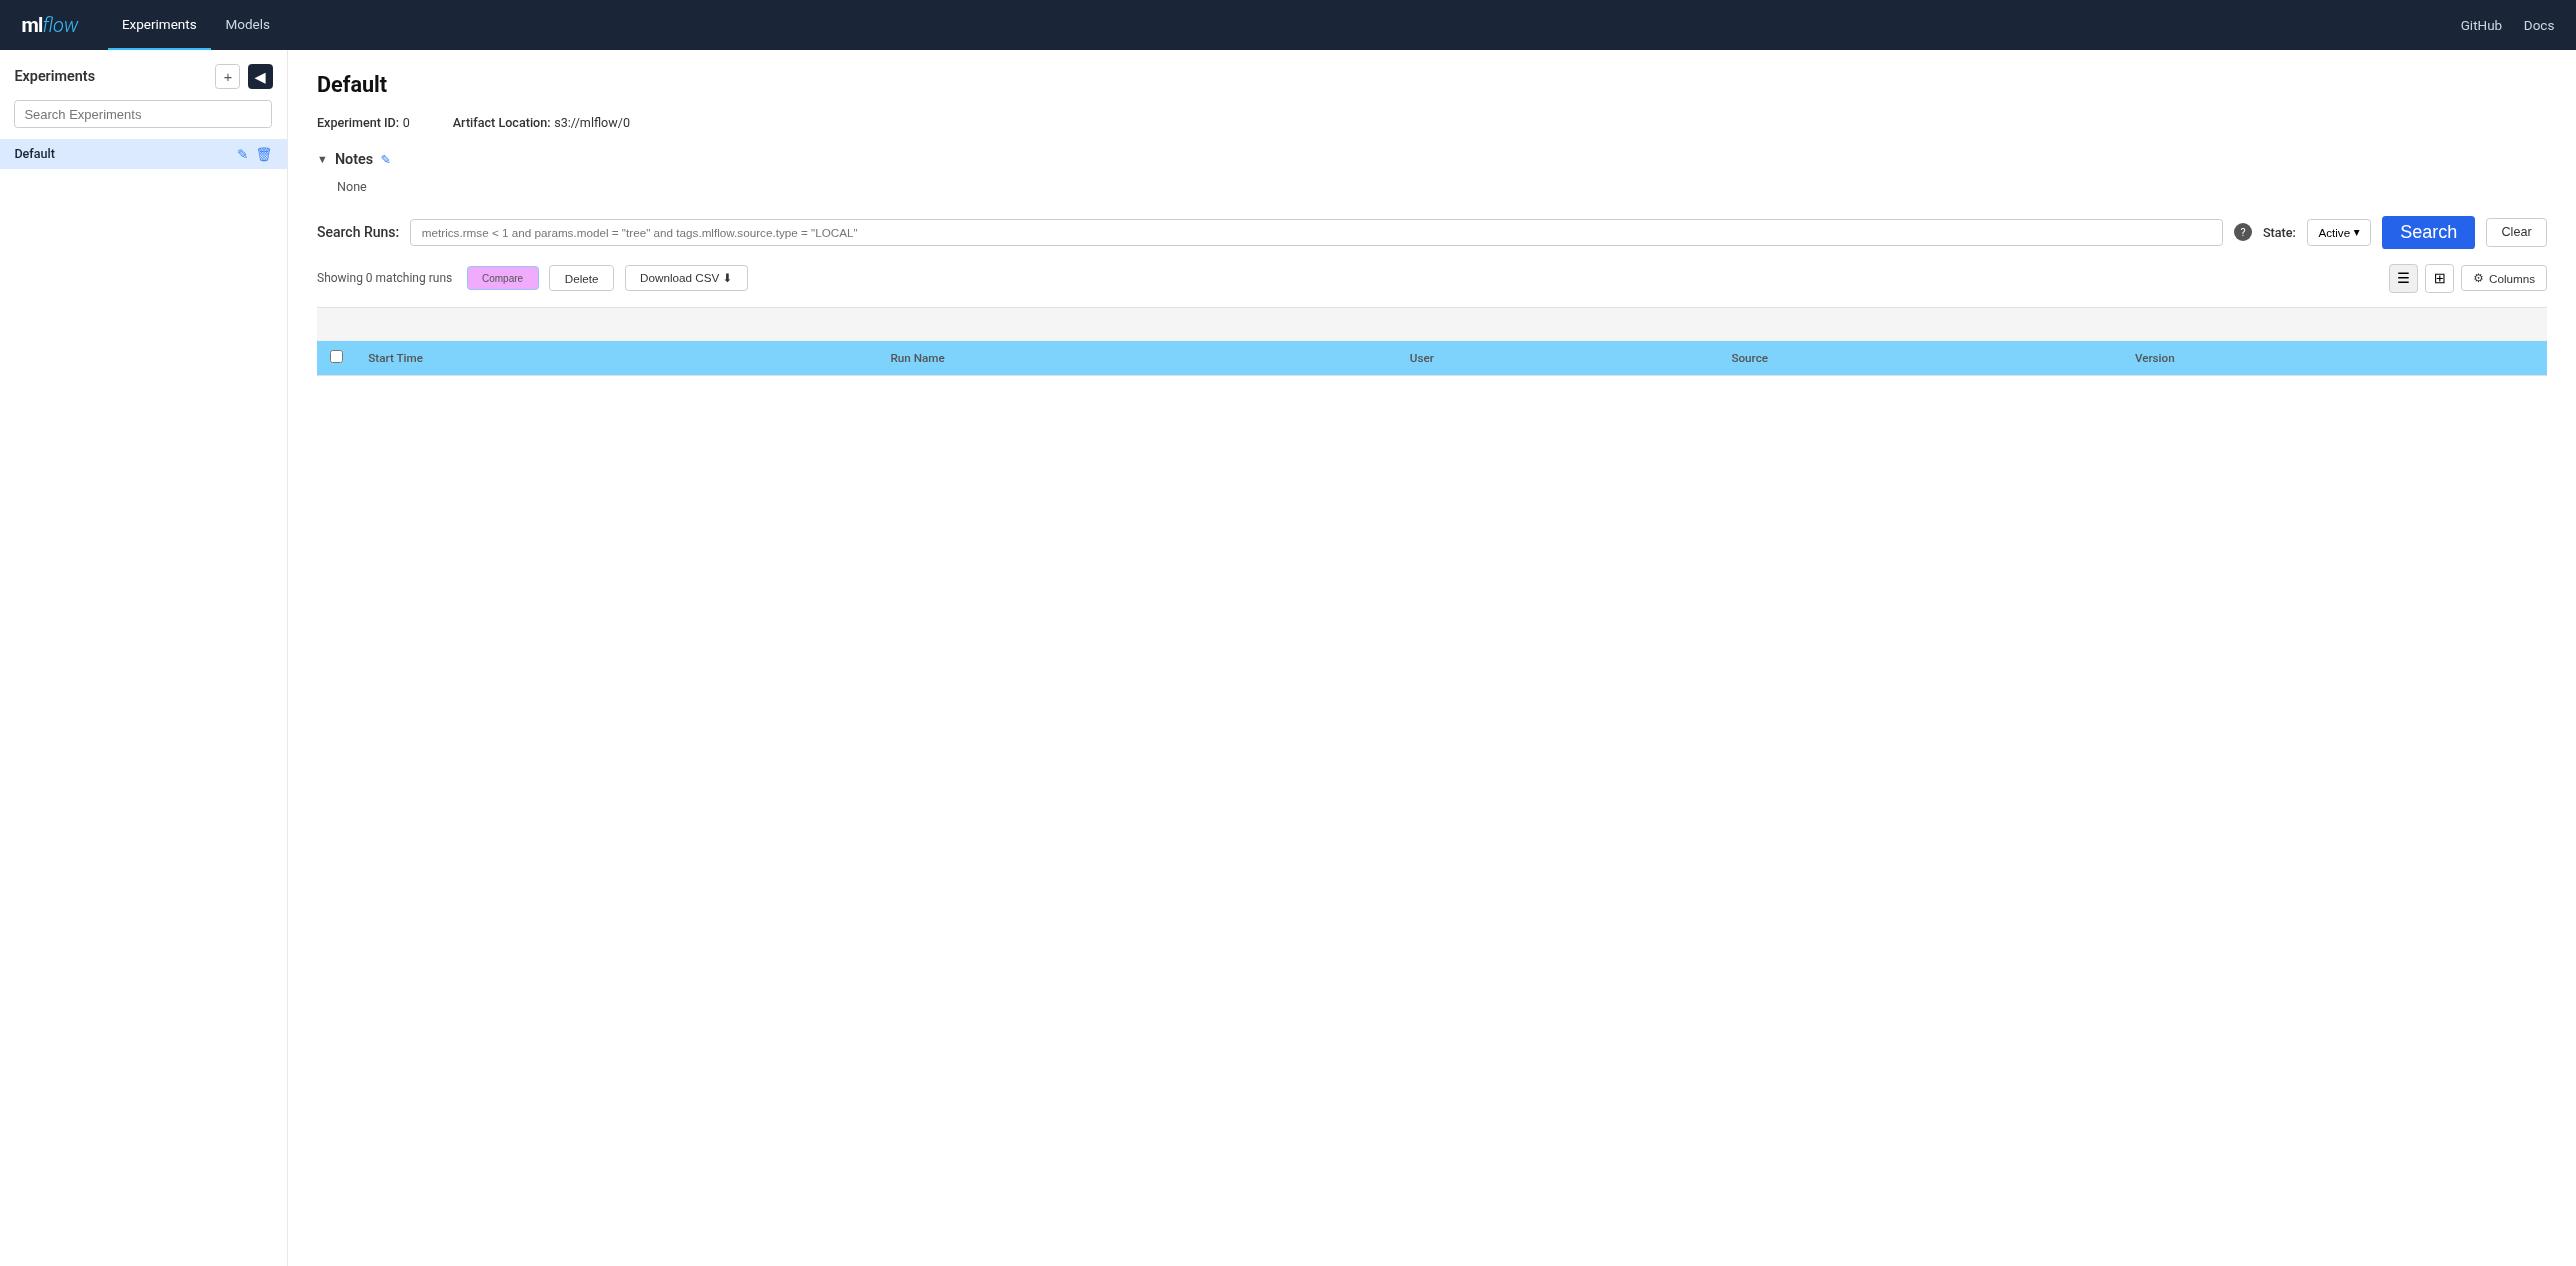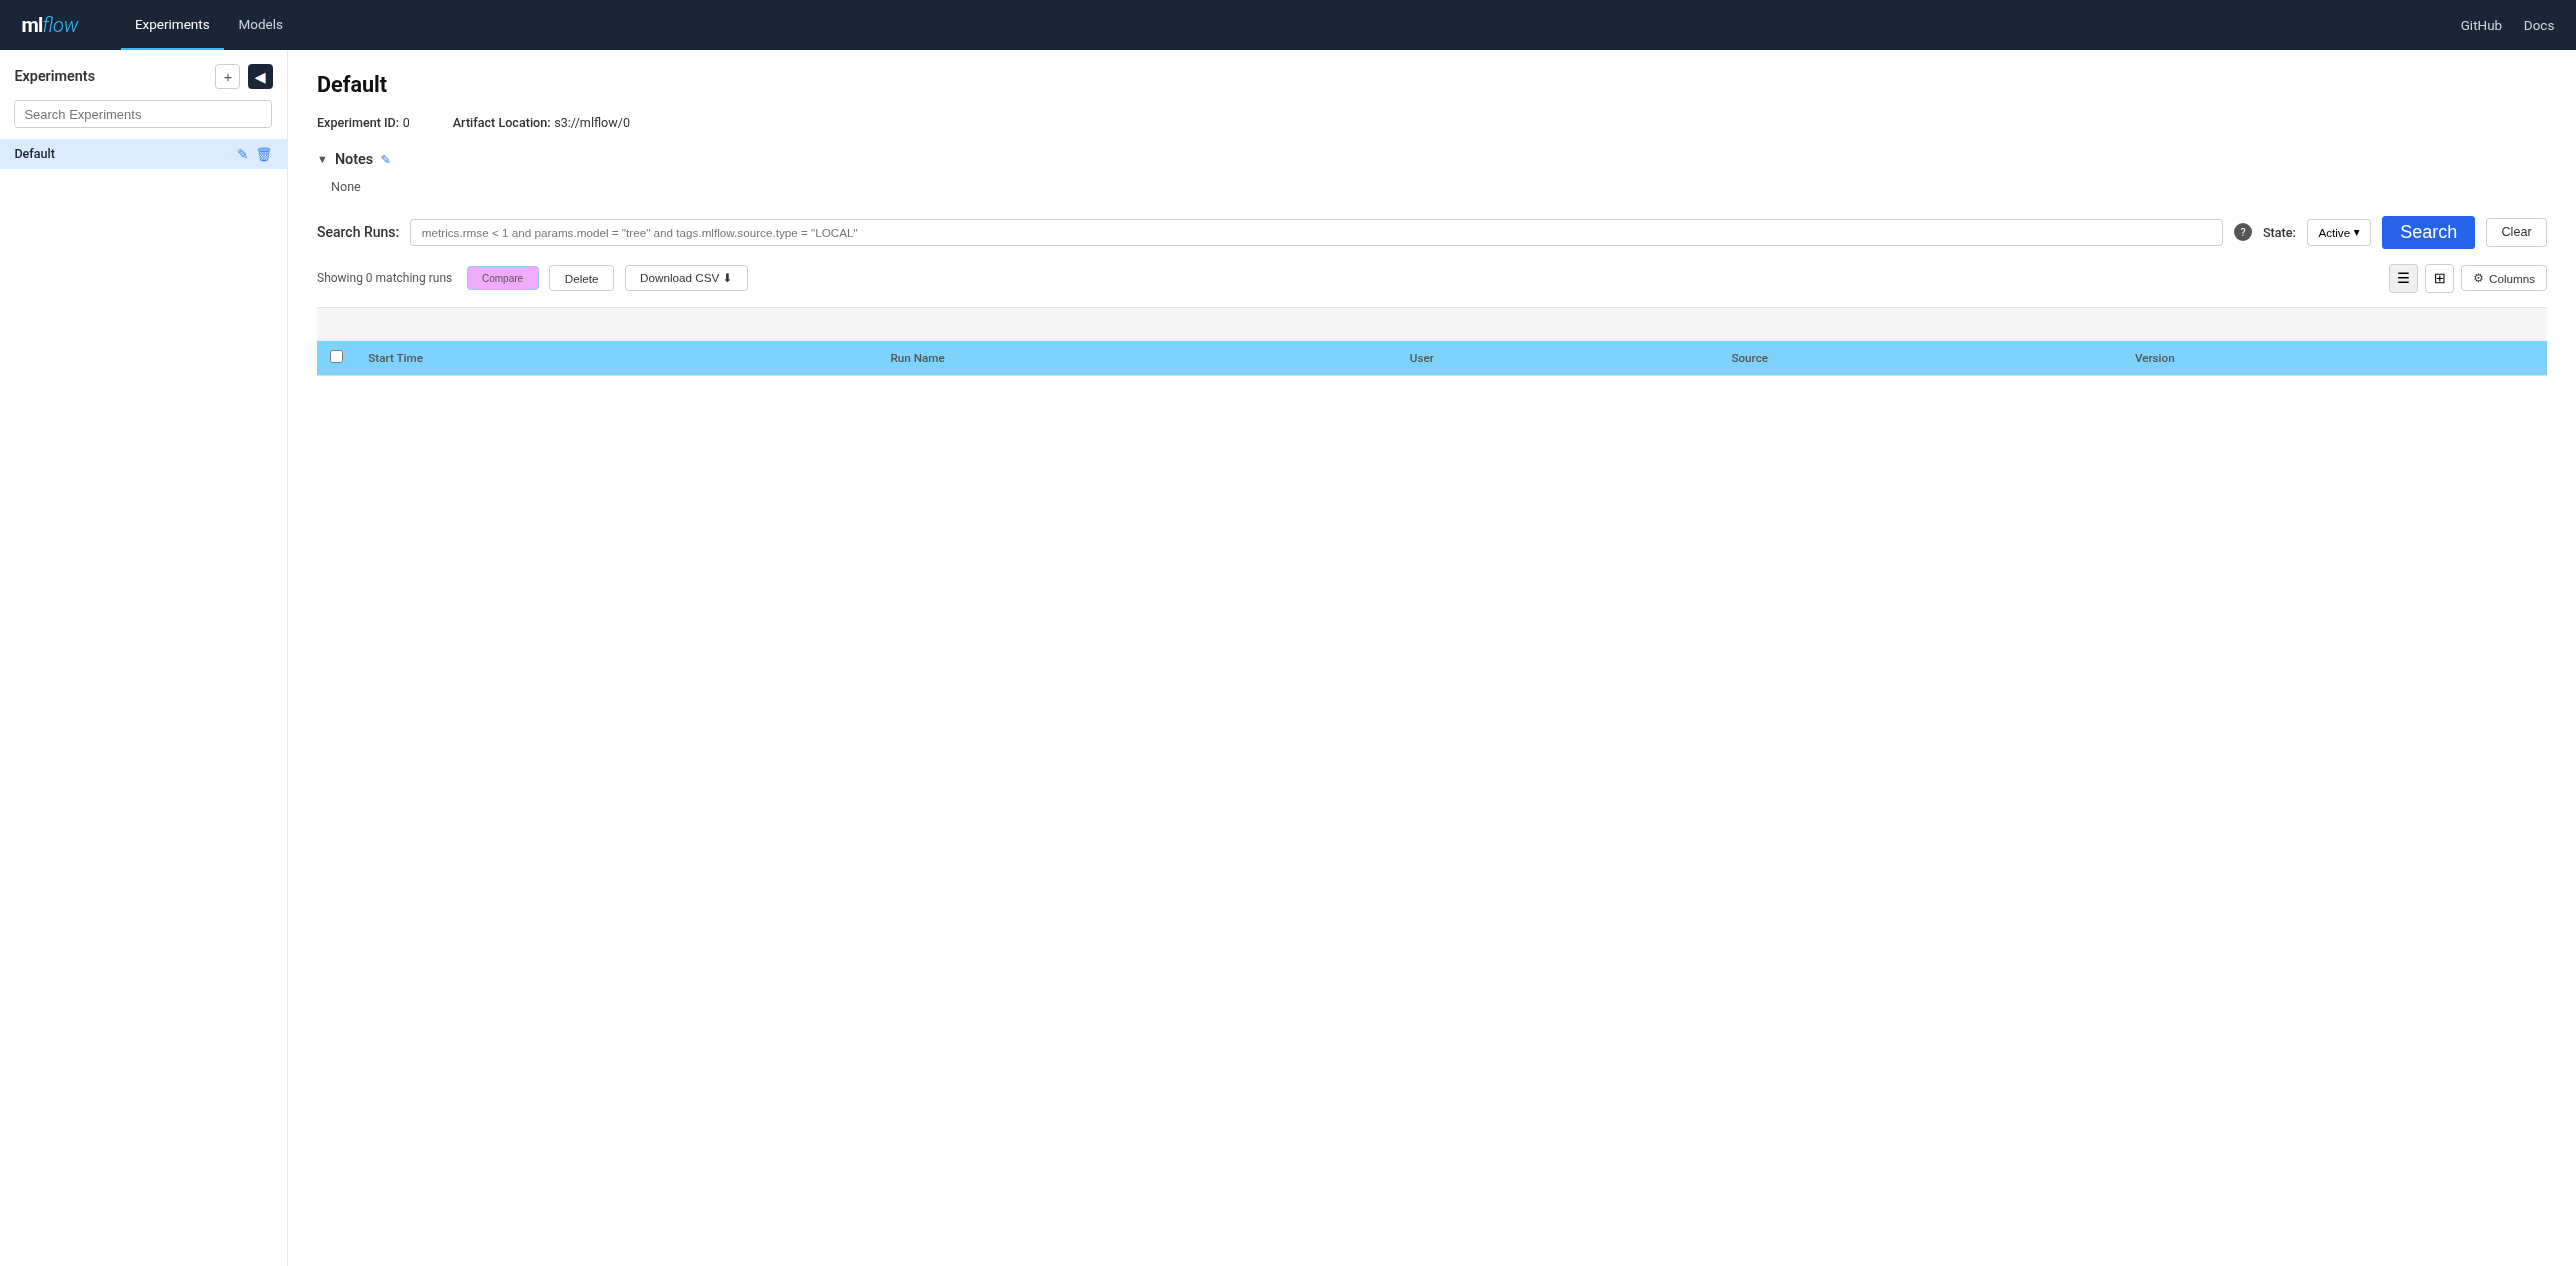--- a/index.html
+++ b/index.html
@@ -7,21 +7,21 @@
 
     
     .header {
       background: #1a2638;
       display: flex;
       align-items: center;
       padding: 0 21.6px;
       height: 50px;
       justify-content: space-between;
     }
-    .header-left { display: flex; align-items: center; gap: 42px; }
+    .header-left { display: flex; align-items: center; gap: 29px; }
     .logo { display: flex; align-items: center; }
     .logo-ml { color: #fff; font-size: 20px; font-weight: 700; letter-spacing: -0.9px; }
     .logo-flow { color: #38bdf8; font-size: 20px; font-style: italic; font-weight: 300; }
     .nav { display: flex; align-items: center; gap: 0; }
     .nav-item {
       color: #cdd6e0;
       font-size: 13.5px;
       padding: 0 14.4px;
       height: 50px;
       display: flex;
@@ -111,21 +111,21 @@
     .notes-header {
       display: flex;
       align-items: center;
       gap: 7.2px;
       margin-bottom: 10.8px;
       cursor: pointer;
     }
     .notes-arrow { font-size: 10.8px; color: #555; }
     .notes-label { font-size: 14.4px; font-weight: 600; color: #333; }
     .notes-edit-icon { color: #3b82f6; font-size: 12.6px; cursor: pointer; }
-    .notes-content { font-size: 12.6px; color: #555; margin-left: 14px; }
+    .notes-content { font-size: 12.6px; color: #555; margin-left: 20px; }
 
     
     .search-runs-row {
       display: flex;
       align-items: center;
       gap: 10.8px;
       margin-bottom: 14.4px;
     }
     .search-runs-label { font-size: 14px; font-weight: 500; white-space: nowrap; }
     .search-runs-input {

